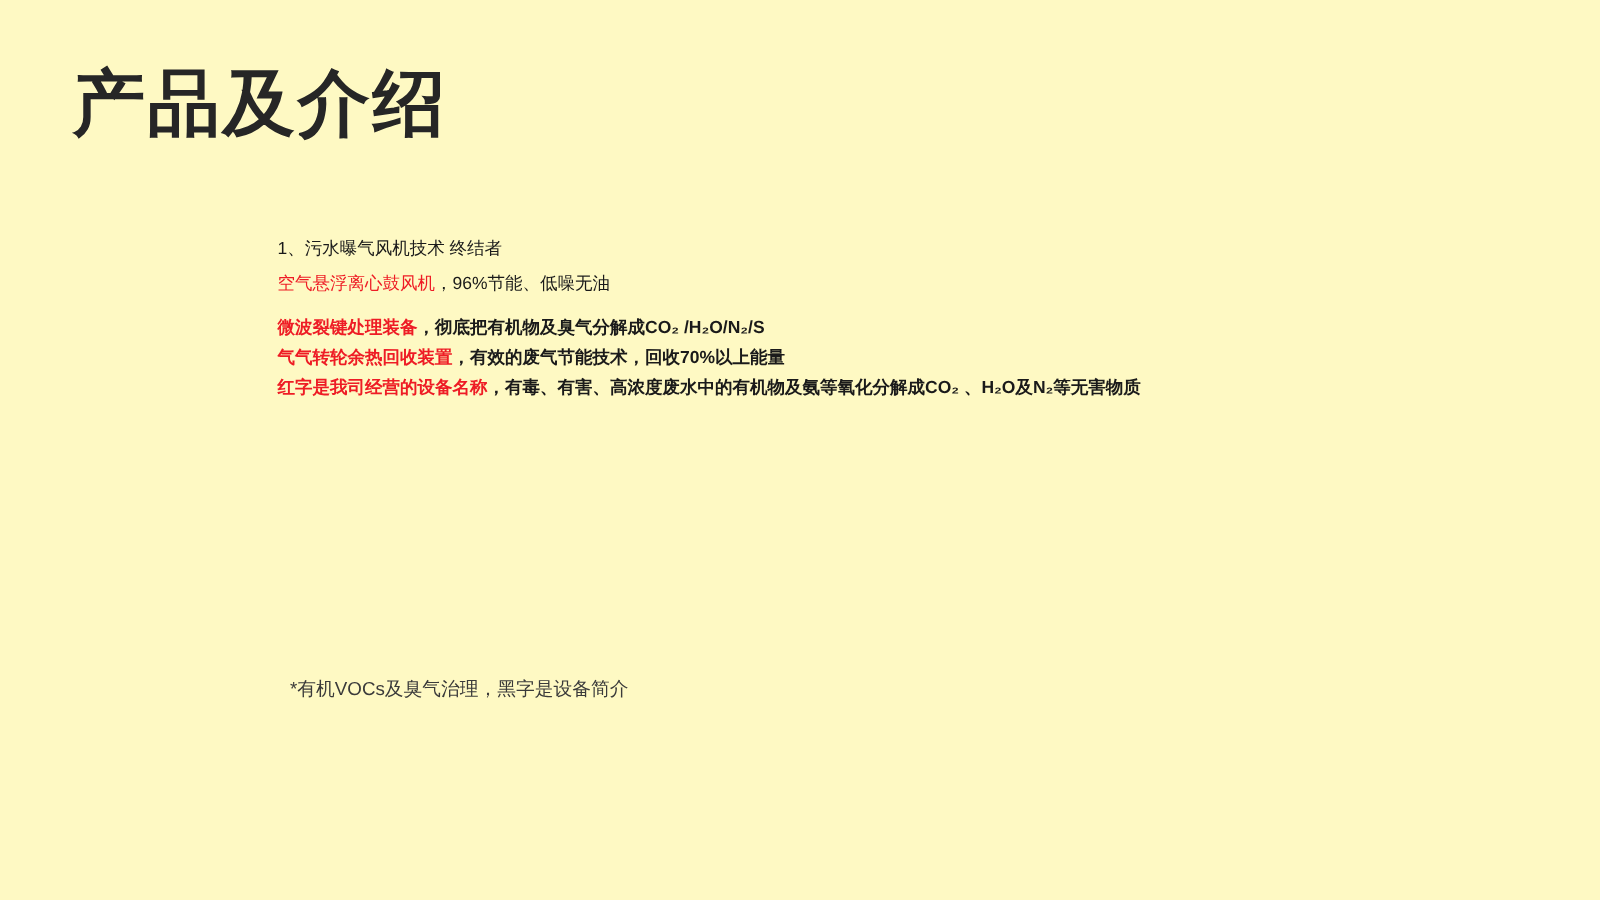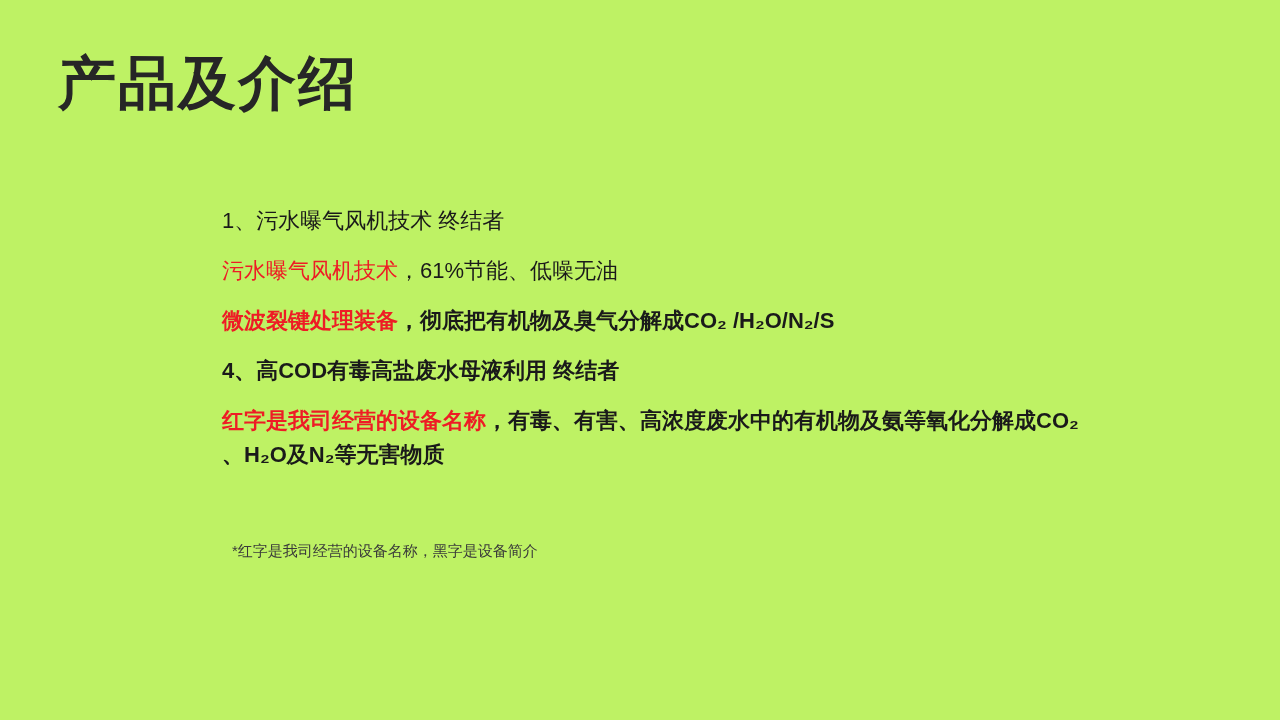--- a/index.html
+++ b/index.html
@@ -11,44 +11,44 @@
     height: 720px;
     background: #ffffff;
     font-family: "Liberation Sans", sans-serif;
     color: #000000;
     overflow: hidden;
   }
   .slide {
     position: relative;
     width: 1280px;
     height: 720px;
-    background: #bef264;
+    background: #fef9c3;
   }
   .slide-title {
     position: absolute;
     left: 58px;
     top: 50px;
     font-size: 58px;
     font-weight: bold;
     letter-spacing: 2px;
     color: #262626;
     line-height: 1.15;
     white-space: nowrap;
   }
   .body-block {
     position: absolute;
     left: 222px;
     top: 188px;
     width: 880px;
   }
   .line {
-    font-size: 22px;
+    font-size: 14px;
     line-height: 1.55;
     color: #1a1a1a;
-    margin: 16px 0 6px 0;
+    margin: 0 0 6px 0;
     white-space: normal;
   }
   .line.tight {
     margin-bottom: 2px;
     font-weight: bold;
   }
   .line.spaced {
     margin-bottom: 14px;
   }
   .red {
@@ -72,35 +72,35 @@
 
   <div class="slide-title">产品及介绍</div>
 
   <div class="body-block">
 
     <p class="line">
       <span class="black">1、污水曝气风机技术 终结者</span>
     </p>
 
     <p class="line spaced">
-      <span class="red">污水曝气风机技术</span><span class="black">，61%节能、低噪无油</span>
+      <span class="red">空气悬浮离心鼓风机</span><span class="black">，96%节能、低噪无油</span>
     </p>
 
 
     <p class="line tight">
       <span class="red">微波裂键处理装备</span><span class="black">，彻底把有机物及臭气分解成CO₂ /H₂O/N₂/S</span>
     </p>
 
 
+    <p class="line tight">
+      <span class="red">气气转轮余热回收装置</span><span class="black">，有效的废气节能技术，回收70%以上能量</span>
+    </p>
 
-    <p class="line tight">
-      <span class="black">4、高COD有毒高盐废水母液利用 终结者</span>
-    </p>
 
     <p class="line tight">
       <span class="red">红字是我司经营的设备名称</span><span class="black">，有毒、有害、高浓度废水中的有机物及氨等氧化分解成CO₂ 、H₂O及N₂等无害物质</span>
     </p>
 
   </div>
 
-  <div class="footnote">*红字是我司经营的设备名称，黑字是设备简介</div>
+  <div class="footnote">*有机VOCs及臭气治理，黑字是设备简介</div>
 
 </div>
 
 </body></html>

